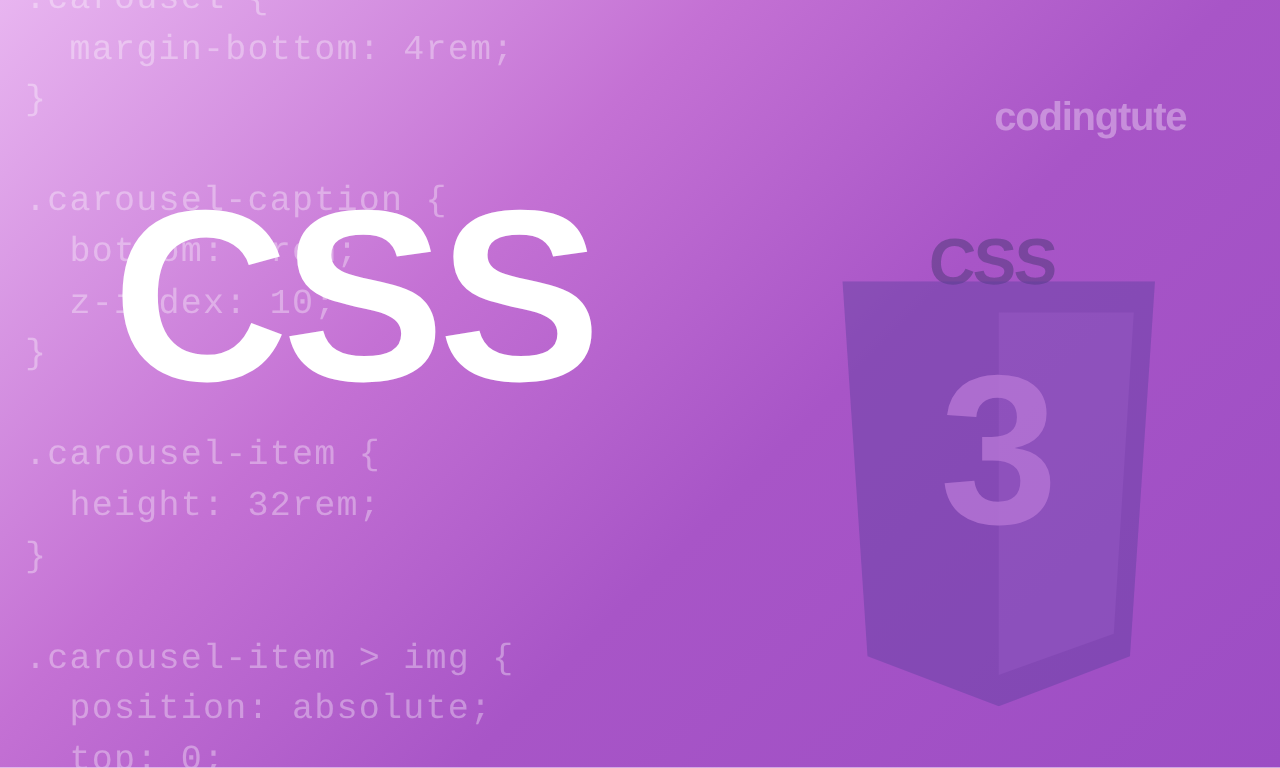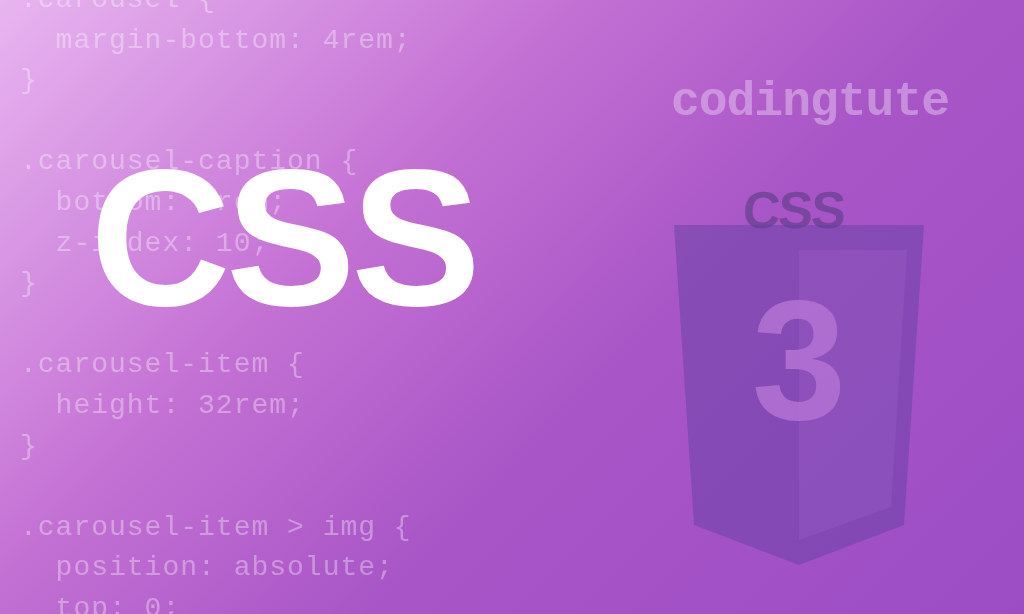--- a/index.html
+++ b/index.html
@@ -39,24 +39,24 @@
       color: #ffffff;
       letter-spacing: -5px;
       font-family: Arial, Helvetica, sans-serif;
       line-height: 1;
     }
     
     .brand-text {
       position: absolute;
       right: 75px;
       top: 75px;
-      font-size: 48px;
+      font-size: 32px;
       font-weight: 800;
       color: rgba(230, 200, 240, 0.5);
-      font-family: Liberation Mono, monospace;
+      font-family: Liberation Sans, sans-serif;
       letter-spacing: -1px;
     }
     
     .css-small-text {
       position: absolute;
       right: 180px;
       top: 180px;
       font-size: 52px;
       font-weight: 900;
       color: rgba(90, 60, 130, 0.6);

